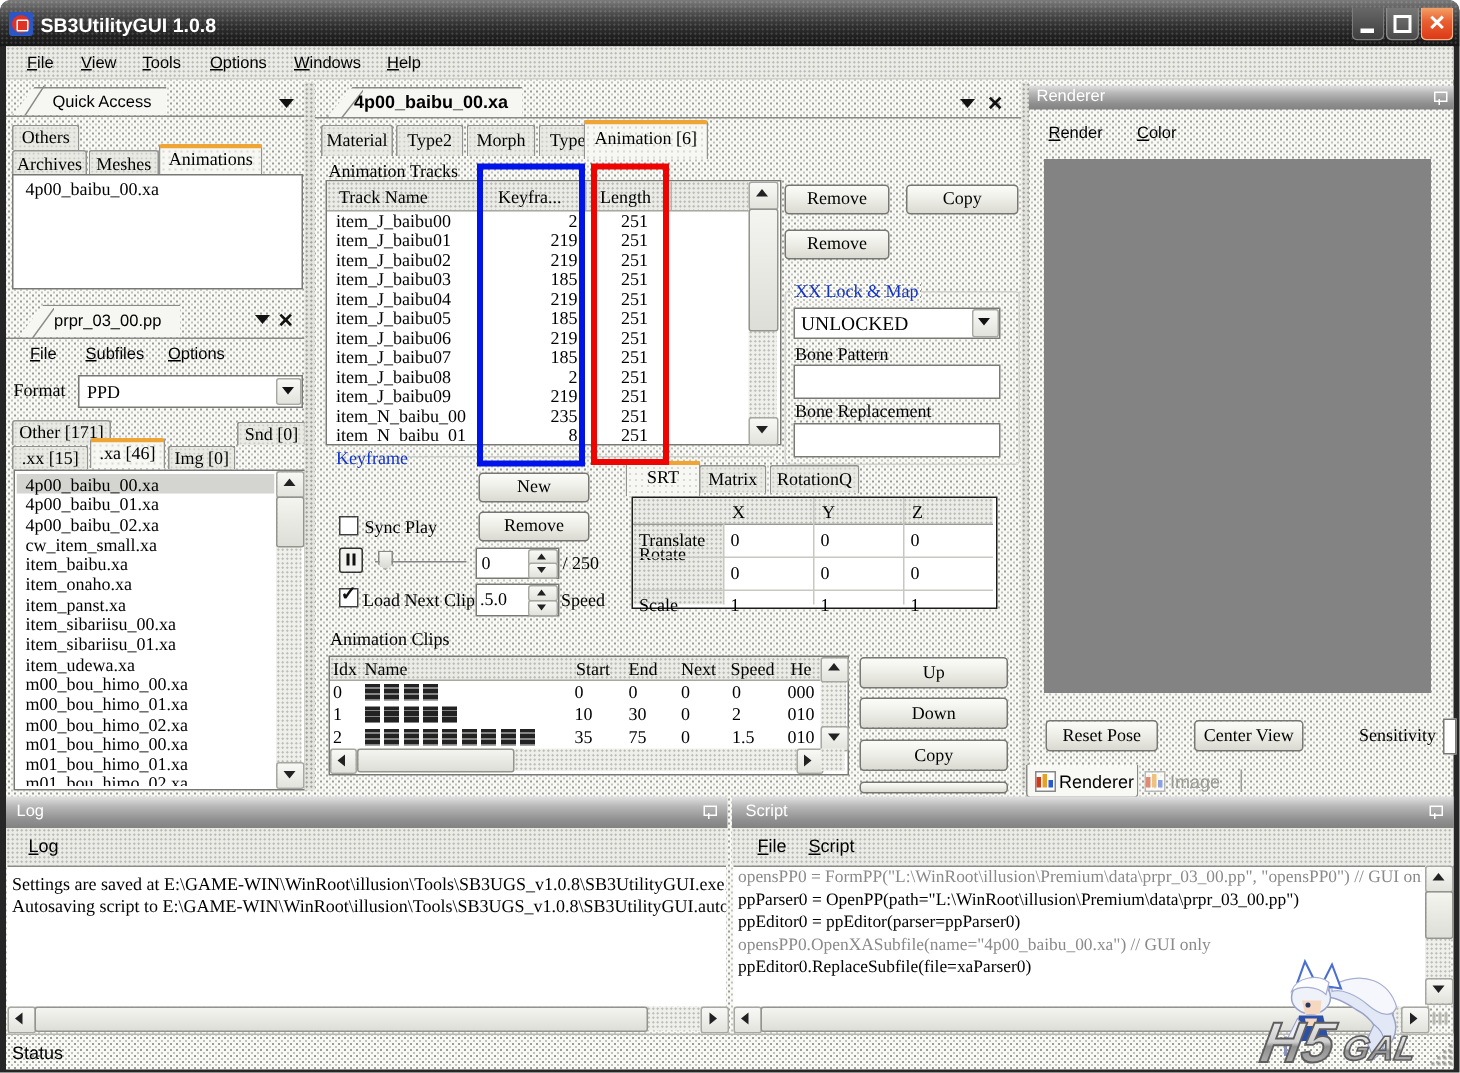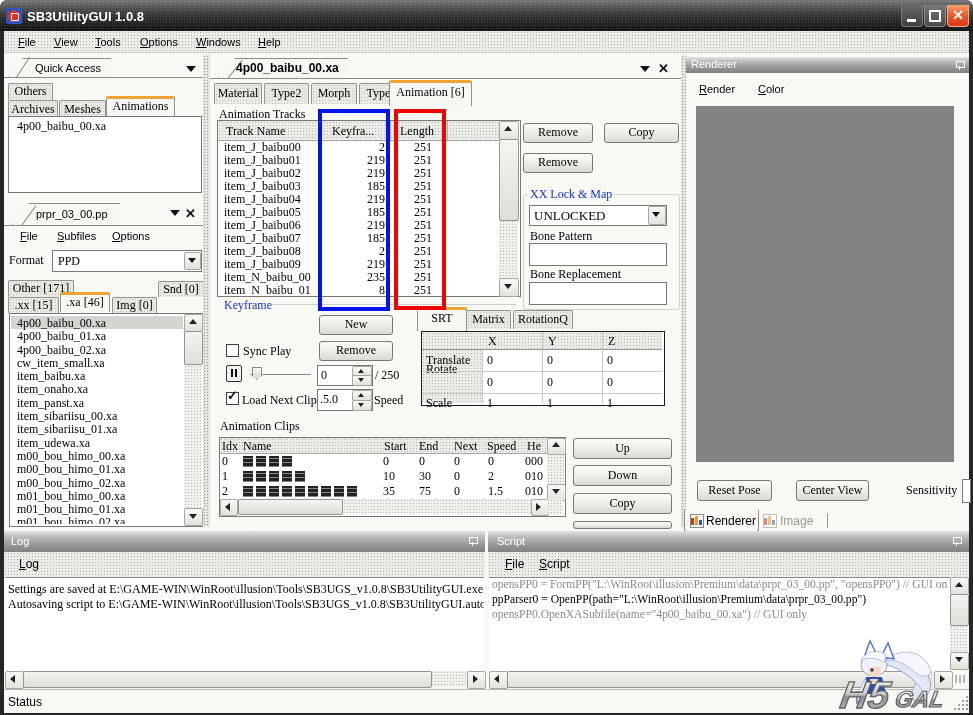--- a/index.html
+++ b/index.html
@@ -379,21 +379,23 @@
 <div class="ab ttl" style="left:488px;top:531px;width:481px;height:21px;line-height:20px"><span style="margin-left:9px">Script</span></div>
 <div class="ab" style="left:953px;top:537px;width:7px;height:5px;border:1px solid #fff"></div>
     <div class="ab" style="left:956px;top:542px;width:1px;height:4px;background:#fff"></div>
 <div class="ab hdith" style="left:488px;top:552px;width:481px;height:25px"></div>
 <div class="ab" style="left:505px;top:557px;font-size:12px;font-family:'Liberation Sans',sans-serif"><u>F</u>ile</div>
 <div class="ab" style="left:539px;top:557px;font-size:12px;font-family:'Liberation Sans',sans-serif"><u>S</u>cript</div>
 <div class="ab" style="left:489px;top:577px;width:461px;height:93px;background:#fff;border-top:1px solid #8a8a86"></div>
 <div id="script" class="ab" style="left:492px;top:578px;width:456px;overflow:hidden;height:92px">
       <div class="ser" style="height:15.05px;font-size:11.6px;color:#8a8a8a">opensPP0 = FormPP("L:\WinRoot\illusion\Premium\data\prpr_03_00.pp", "opensPP0") // GUI onl</div>
       <div class="ser" style="height:15.05px;font-size:11.6px;color:#000">ppParser0 = OpenPP(path="L:\WinRoot\illusion\Premium\data\prpr_03_00.pp")</div>
+      <div class="ser" style="height:15.05px;font-size:11.6px;color:#000">ppEditor0 = ppEditor(parser=ppParser0)</div>
       <div class="ser" style="height:15.05px;font-size:11.6px;color:#8a8a8a">opensPP0.OpenXASubfile(name="4p00_baibu_00.xa") // GUI only</div>
+      <div class="ser" style="height:15.05px;font-size:11.6px;color:#000">ppEditor0.ReplaceSubfile(file=xaParser0)</div>
     </div>
 
 <div class="ab strack" style="left:950px;top:577px;width:17px;height:91px"></div>
 <div class="ab sb" style="left:950px;top:577px;width:17px;height:16px"></div>
 <div class="ab arr" style="left:955px;top:582px;border-left:4px solid transparent;border-right:4px solid transparent;border-bottom:5px solid #222"></div>
 <div class="ab sb" style="left:950px;top:652px;width:17px;height:16px"></div>
 <div class="ab arr" style="left:955px;top:657px;border-left:4px solid transparent;border-right:4px solid transparent;border-top:5px solid #222"></div>
 <div class="ab thm" style="left:950px;top:594px;width:17px;height:30px"></div>
 
 <div class="ab strack" style="left:489px;top:671px;width:462px;height:16px"></div>

